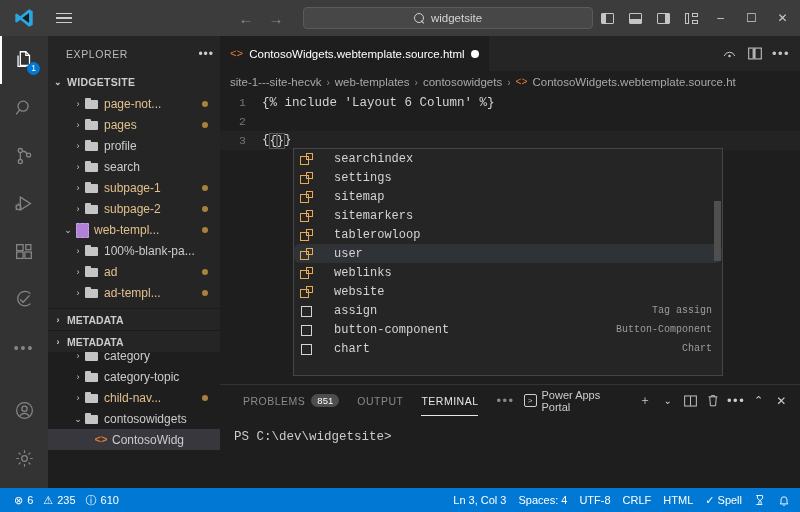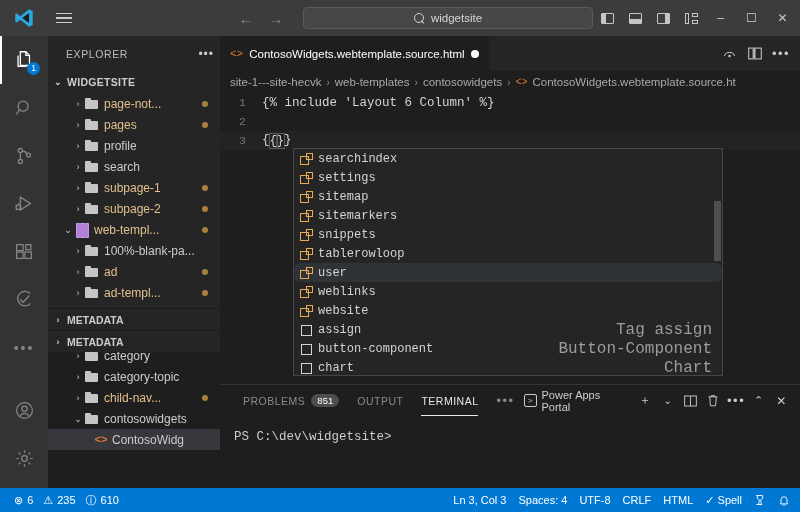--- a/index.html
+++ b/index.html
@@ -210,42 +210,42 @@
   }
 
   
   .suggest {
     position: absolute; left: 73px; top: 55px; width: 430px; height: 228px;
     background: #252526; border: 1px solid #454545; overflow: hidden;
     font-family: "Liberation Mono", monospace;
   }
   .sug-item {
     height: 19px; display: flex; align-items: center; padding: 0 4px 0 6px;
-    font-size: 12px; color: #d4d4d4; gap: 6px;
+    font-size: 12px; color: #d4d4d4; gap: 22px;
   }
   .sug-item.sel { background: #04395e; background: #2f3338; border-radius: 6px; }
   .sug-ico-obj {
     width: 12px; height: 12px; flex: 0 0 12px; position: relative;
   }
   .sug-ico-obj::before {
     content: ""; position: absolute; left: 0; top: 3px; width: 7px; height: 7px;
     border: 1.3px solid #e8ab53;
   }
   .sug-ico-obj::after {
     content: ""; position: absolute; left: 6px; top: 0px; width: 5px; height: 5px;
     border: 1.3px solid #e8ab53;
   }
   .sug-ico-sq {
     width: 12px; height: 12px; flex: 0 0 12px; position: relative;
   }
   .sug-ico-sq::before {
     content: ""; position: absolute; left: 1px; top: 1px; width: 9px; height: 9px;
     border: 1.3px solid #d4d4d4;
   }
-  .sug-detail { margin-left: auto; color: #9c9c9c; font-size: 16px; padding-right: 6px; }
+  .sug-detail { margin-left: auto; color: #9c9c9c; font-size: 10px; padding-right: 6px; }
   .sug-scroll {
     position: absolute; right: 1px; top: 52px; width: 7px; height: 60px;
     background: #4f4f4f;
   }
 
   
   .panel {
     position: absolute; left: 0; bottom: 0; width: 580px; height: 104px;
     background: #1e1e1e; border-top: 1px solid #333333;
   }
@@ -600,24 +600,20 @@
               <span class="sug-ico-obj"></span>
               <span>settings</span>
             </div>
             <div class="sug-item">
               <span class="sug-ico-obj"></span>
               <span>sitemap</span>
             </div>
             <div class="sug-item">
               <span class="sug-ico-obj"></span>
               <span>sitemarkers</span>
-            </div>
-            <div class="sug-item">
-              <span class="sug-ico-obj"></span>
-              <span>snippets</span>
             </div>
             <div class="sug-item">
               <span class="sug-ico-obj"></span>
               <span>tablerowloop</span>
             </div>
             <div class="sug-item sel">
               <span class="sug-ico-obj"></span>
               <span>user</span>
             </div>
             <div class="sug-item">

